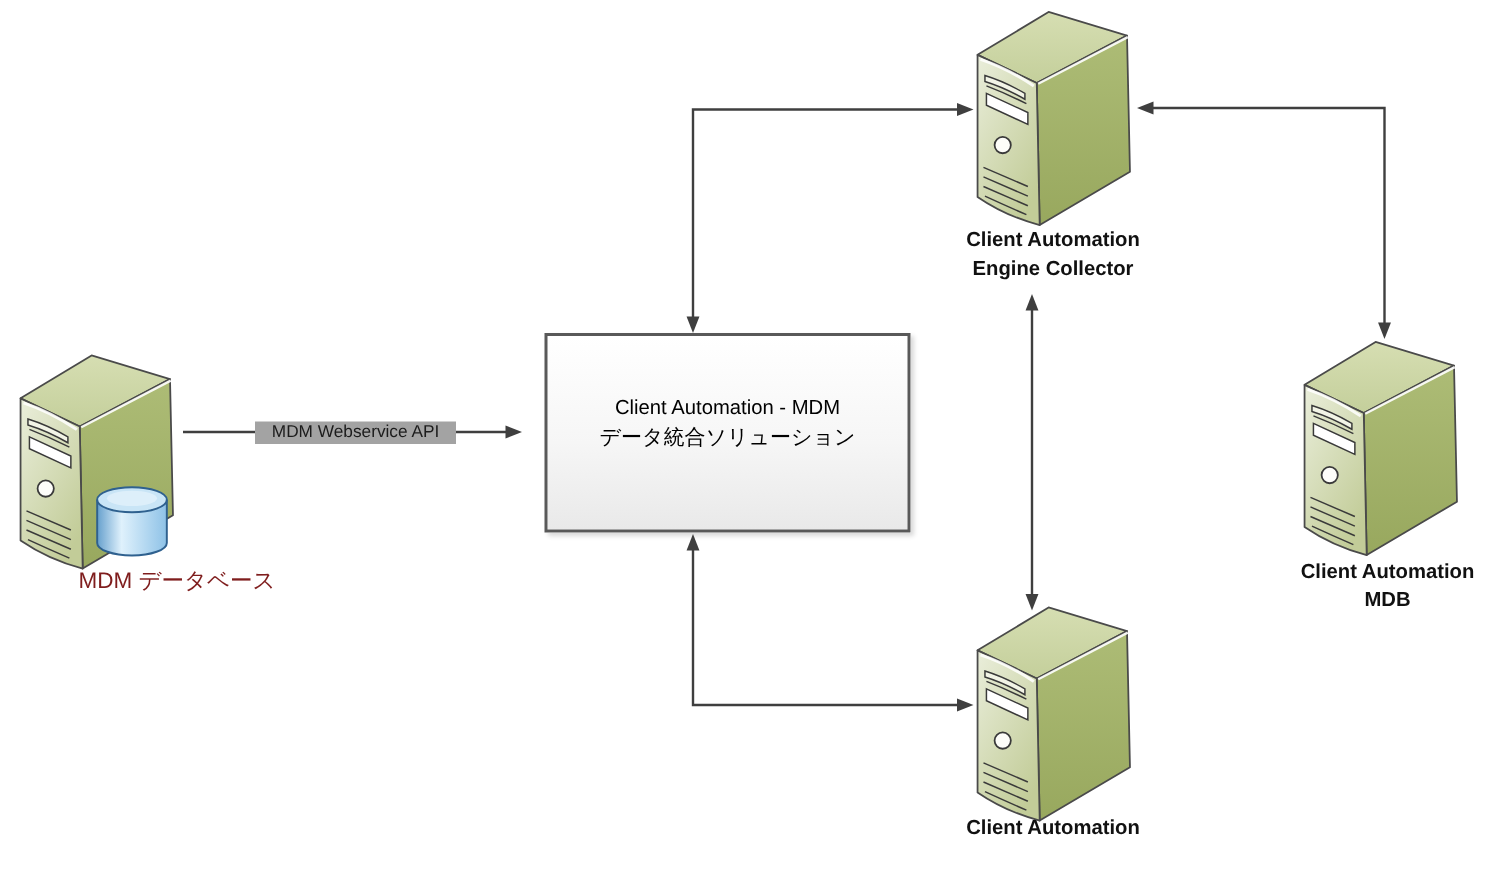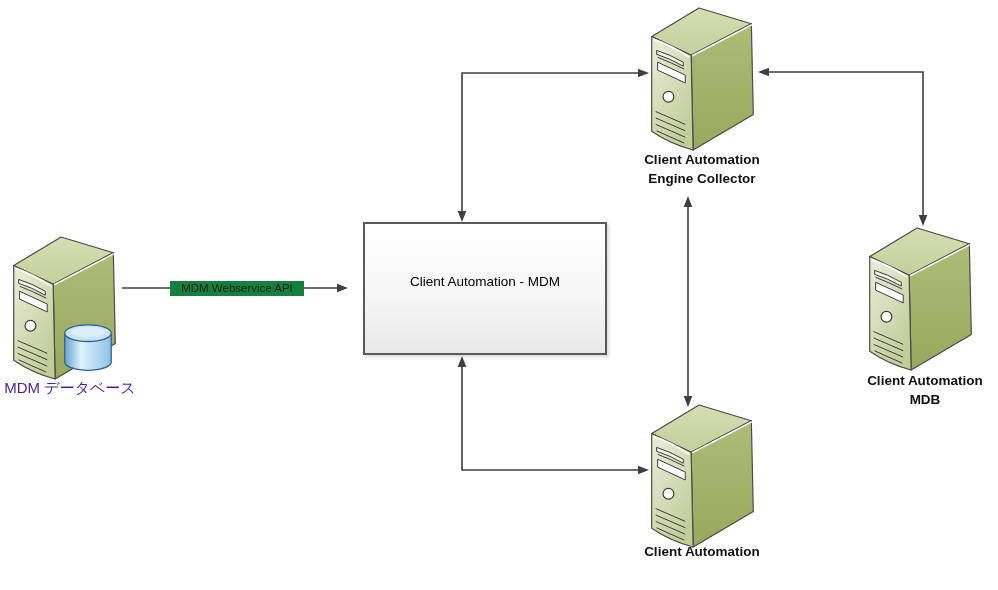--- a/index.html
+++ b/index.html
@@ -5,33 +5,33 @@
   html,body{margin:0;padding:0;background:#ffffff;}
   .canvas{
     position:relative;width:998px;height:590px;background:#ffffff;
     font-family:"Liberation Sans",sans-serif;overflow:hidden;
   }
   .connectors{position:absolute;left:0;top:0;z-index:1;}
   .icon{position:absolute;z-index:2;}
   .node{position:absolute;z-index:2;}
   .label{position:absolute;z-index:2;text-align:center;color:#0f0f0f;}
   .label.bold{font-weight:bold;font-size:13.5px;line-height:18.5px;color:#111;}
-  .label.jp{font-size:15px;line-height:20px;color:#4c1d95;}
+  .label.jp{font-size:15px;line-height:20px;color:#7f1d1d;padding-left:48px;}
   .solution-box{
     position:absolute;z-index:2;box-sizing:border-box;
     border:2px solid #595959;
     background:linear-gradient(180deg,#ffffff 0%,#f6f6f6 55%,#e9e9e9 100%);
     box-shadow:2px 2px 3px rgba(0,0,0,0.15);
     display:flex;flex-direction:column;align-items:center;justify-content:center;
     padding-bottom:14px;text-align:center;color:#000;
   }
   .solution-box .line1{font-size:13.5px;line-height:18px;}
   .solution-box .line2{font-size:14px;line-height:20px;}
   .edge-label{
-    position:absolute;z-index:3;background:#15803d;
+    position:absolute;z-index:3;background:#a3a3a3;
     font-size:11.5px;line-height:15px;color:#1c1c1c;text-align:center;
   }
 </style>
 </head>
 <body>
 
 <div class="canvas">
 
   <svg width="0" height="0" style="position:absolute" aria-hidden="true" xmlns="http://www.w3.org/2000/svg" xmlns:xlink="http://www.w3.org/1999/xlink">
     <defs>
@@ -113,20 +113,21 @@
     <svg class="icon" style="left:56px;top:87px;" width="52" height="54">
       <use href="#sym-db" xlink:href="#sym-db"></use>
     </svg>
   </div>
   <div class="label jp" style="left:0px;top:378px;width:140px;">
     <div>MDM データベース</div>
   </div>
 
   <div class="solution-box" style="left:348px;top:222px;width:244px;height:133px;margin-left:15px;">
     <div class="line1">Client Automation - MDM</div>
+    <div class="line2">データ統合ソリューション</div>
   </div>
 
   <svg class="icon" style="left:648px;top:5px;" width="110" height="146">
     <use href="#sym-server" xlink:href="#sym-server"></use>
   </svg>
   <div class="label bold" style="left:612px;top:151px;width:180px;">
     <div>Client Automation</div>
     <div>Engine Collector</div>
   </div>
 

